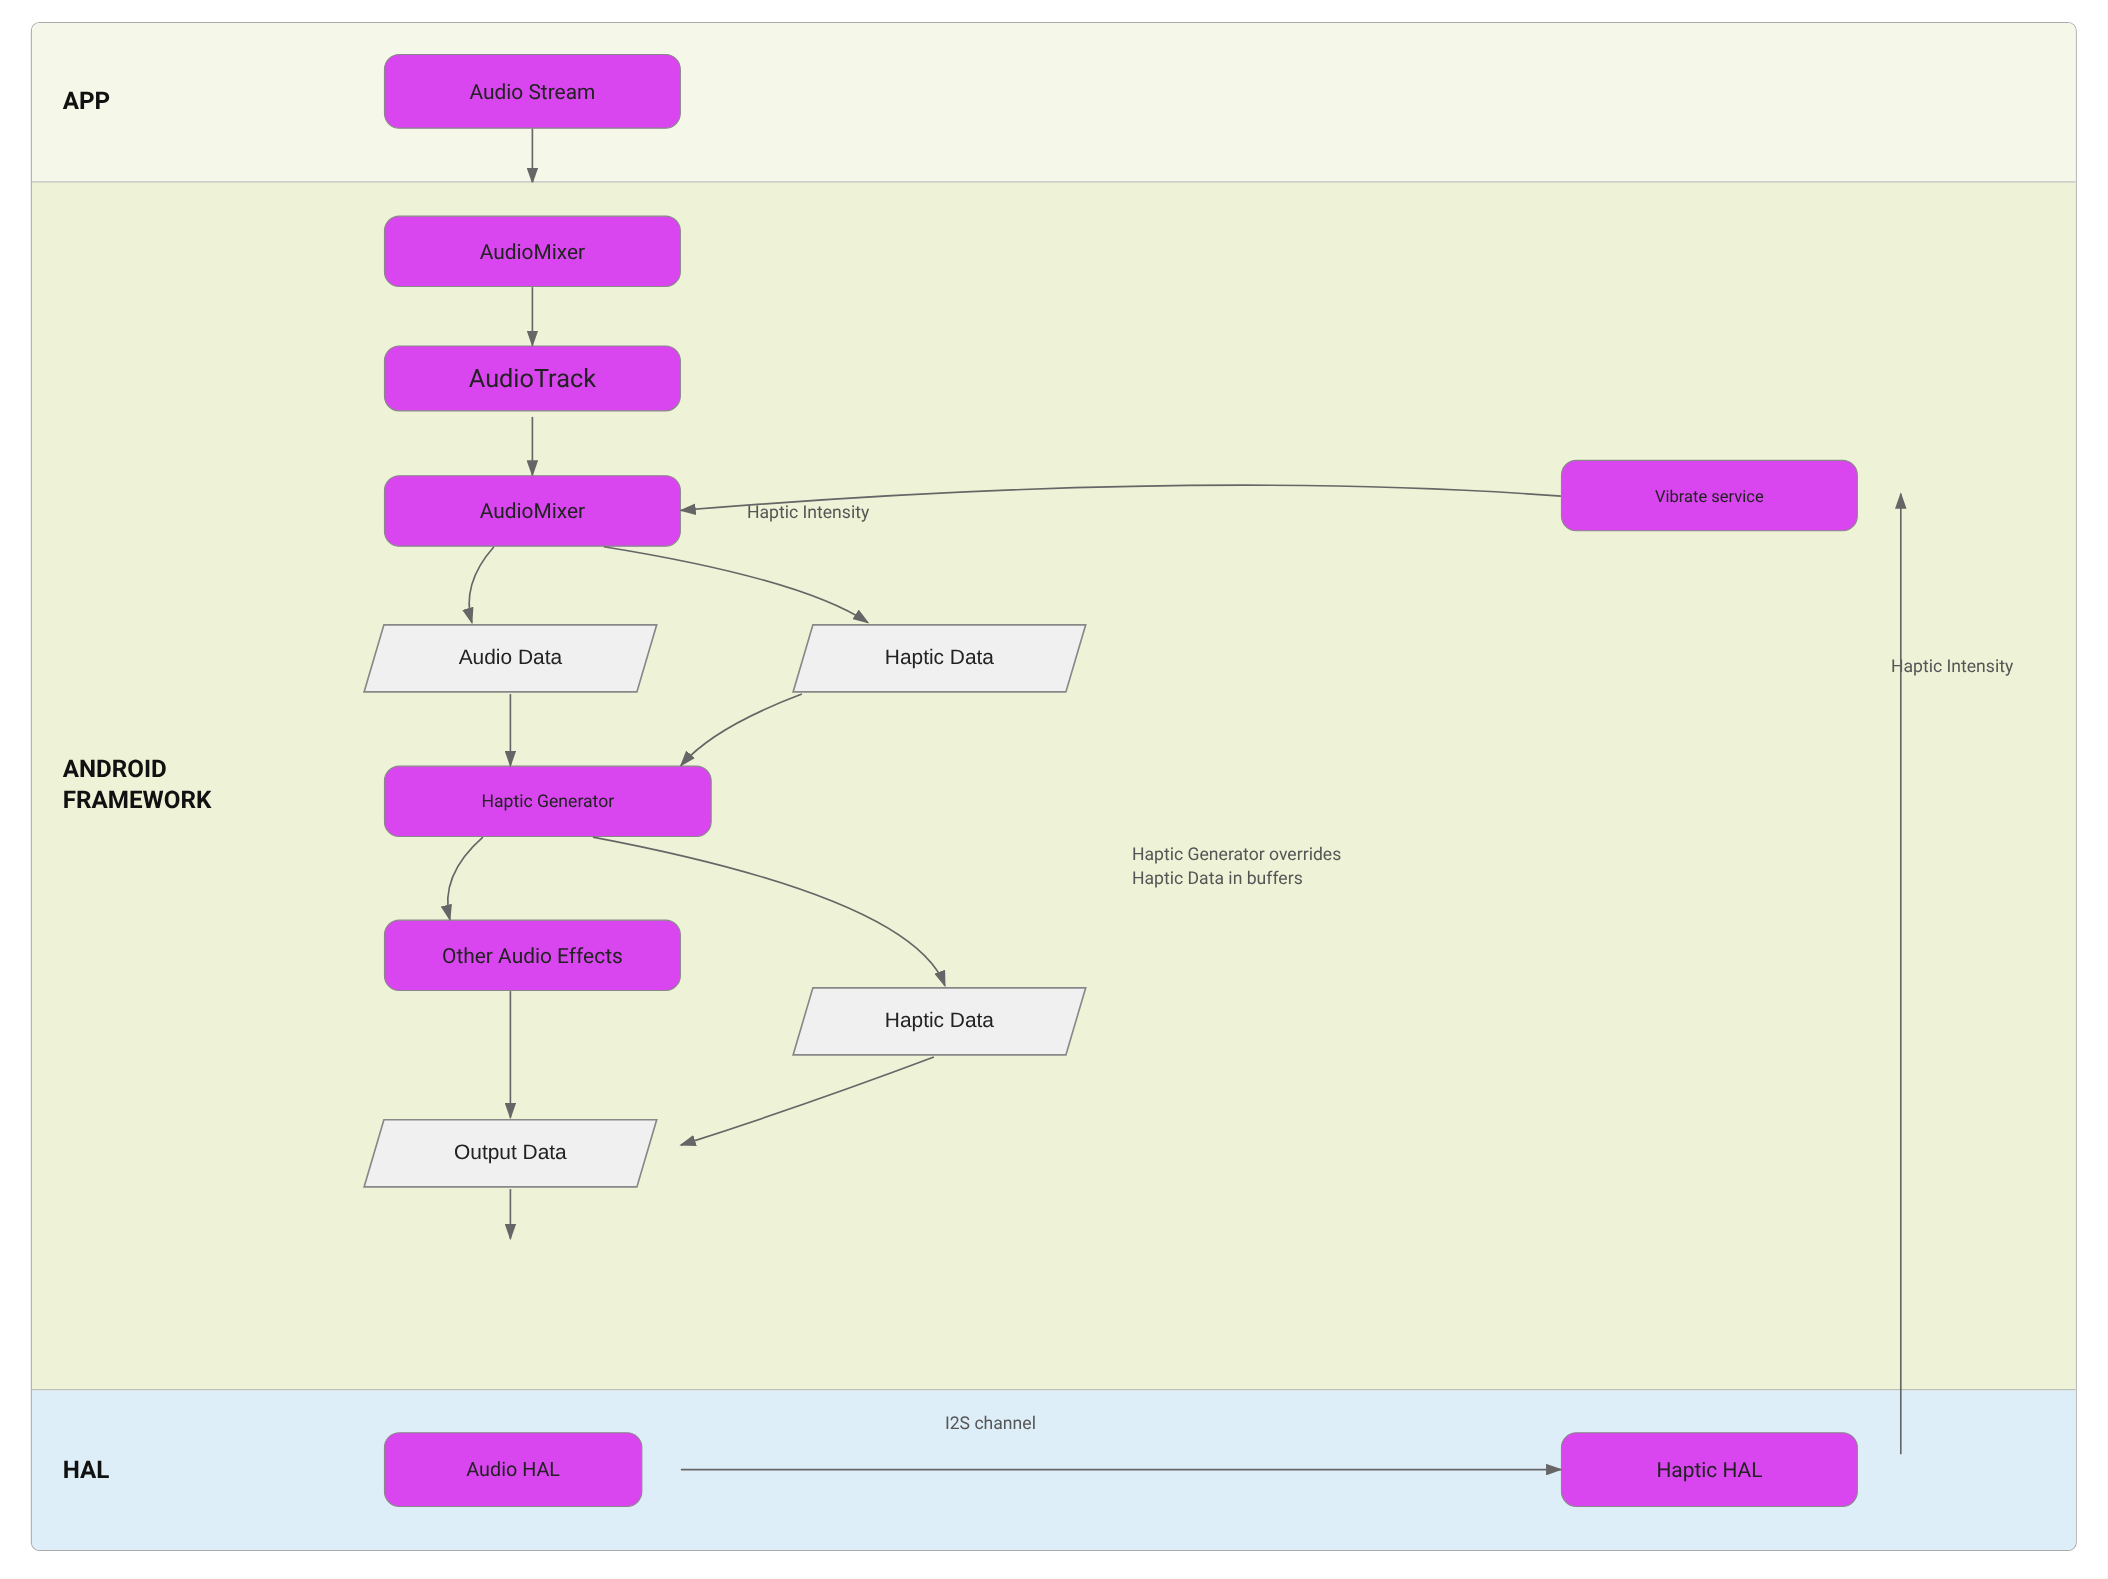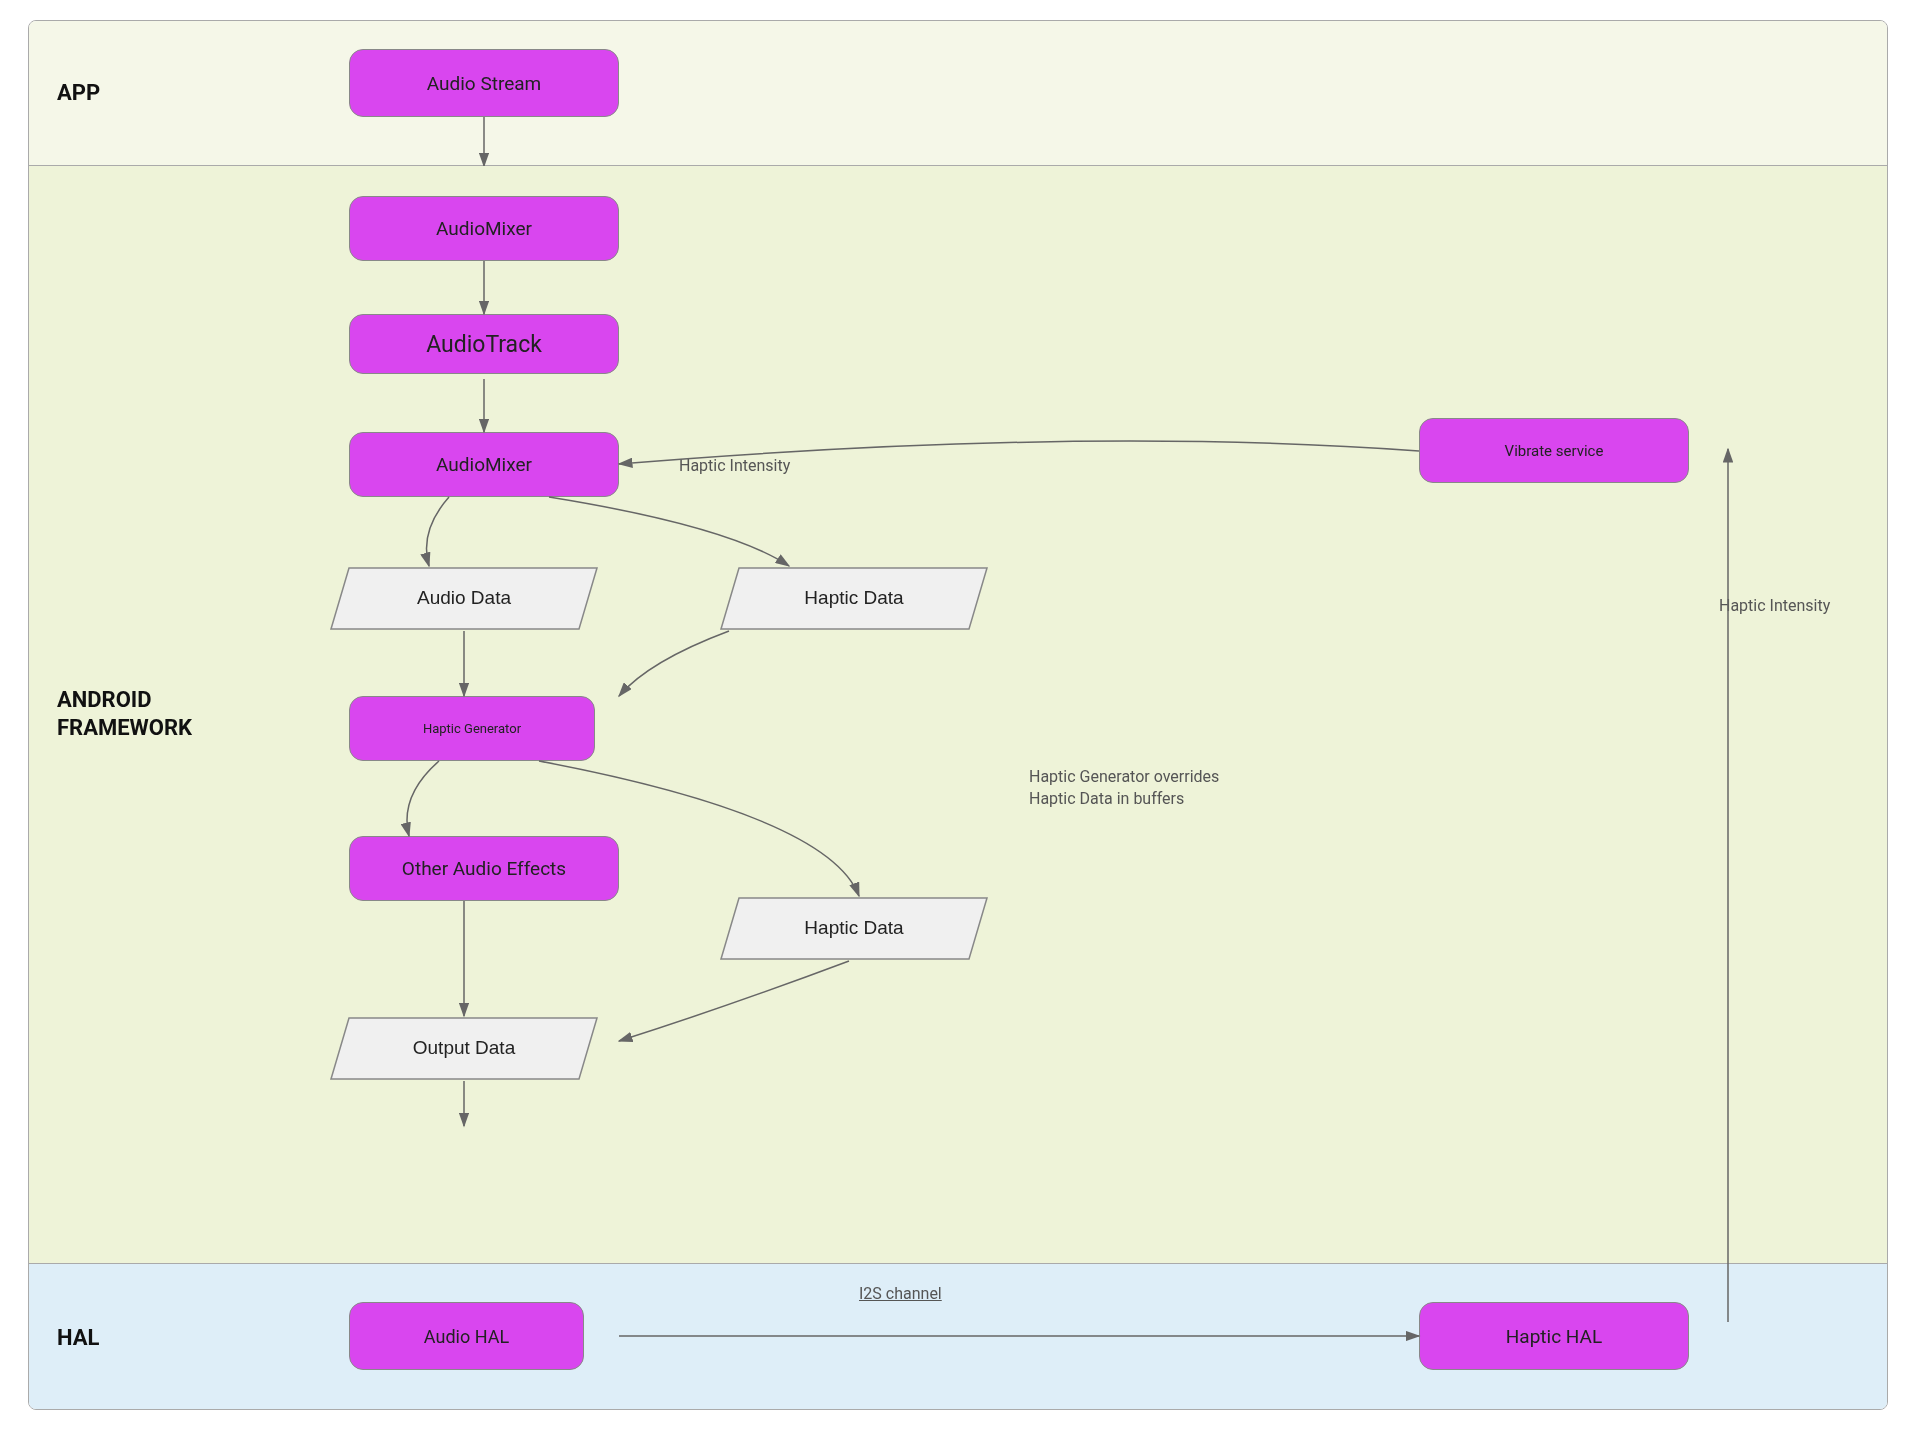--- a/index.html
+++ b/index.html
@@ -146,21 +146,21 @@
       </svg>
     </div>
 
     <div style="position:absolute; left:690px; top:400px; width:270px; height:65px;">
       <svg width="270" height="65" viewBox="0 0 270 65">
         <polygon points="20,2 268,2 250,63 2,63" fill="#f0f0f0" stroke="#888" stroke-width="1.5"></polygon>
         <text x="135" y="38" text-anchor="middle" font-size="19" fill="#222" font-family="Arial">Haptic Data</text>
       </svg>
     </div>
 
-    <div class="box box-rect" style="left: 320px; top: 530px; width: 246px; height: 65px; font-size:13px;">
+    <div class="box box-rect" style="left: 320px; top: 530px; width: 298px; height: 65px; font-size:16px;">
       <span>Haptic Generator</span>
     </div>
 
     <div class="box box-rect" style="left: 320px; top: 670px; width: 270px; height: 65px; font-size:19px;">
       <span>Other Audio Effects</span>
     </div>
 
     <div style="position:absolute; left:690px; top:730px; width:270px; height:65px;">
       <svg width="270" height="65" viewBox="0 0 270 65">
         <polygon points="20,2 268,2 250,63 2,63" fill="#f0f0f0" stroke="#888" stroke-width="1.5"></polygon>
@@ -229,21 +229,21 @@
     <span style="position:absolute; left:28px; top:50%; transform:translateY(-50%); font-size:22px; font-weight:700; color:#111;">HAL</span>
 
     <div class="box box-rect" style="left: 320px; top: 38px; width: 235px; height: 68px; font-size:18px; position:absolute;">
       <span>Audio HAL</span>
     </div>
 
     <div class="box box-rect" style="left: 1390px; top: 38px; width: 270px; height: 68px; font-size:19px; position:absolute;">
       <span>Haptic HAL</span>
     </div>
 
-    <div style="position:absolute; left:830px; top:20px; font-size:16px; color:#555;text-decoration:underline;">
+    <div style="position:absolute; left:830px; top:20px; font-size:16px; color:#555;">
       <span>I2S channel</span>
     </div>
 
     <svg style="position:absolute;top:0;left:0;overflow:visible;" width="1860" height="145">
       <defs>
         <marker id="arrHAL" markerWidth="10" markerHeight="7" refX="9" refY="3.5" orient="auto">
           <polygon points="0 0, 10 3.5, 0 7" fill="#666"></polygon>
         </marker>
       </defs>
 

